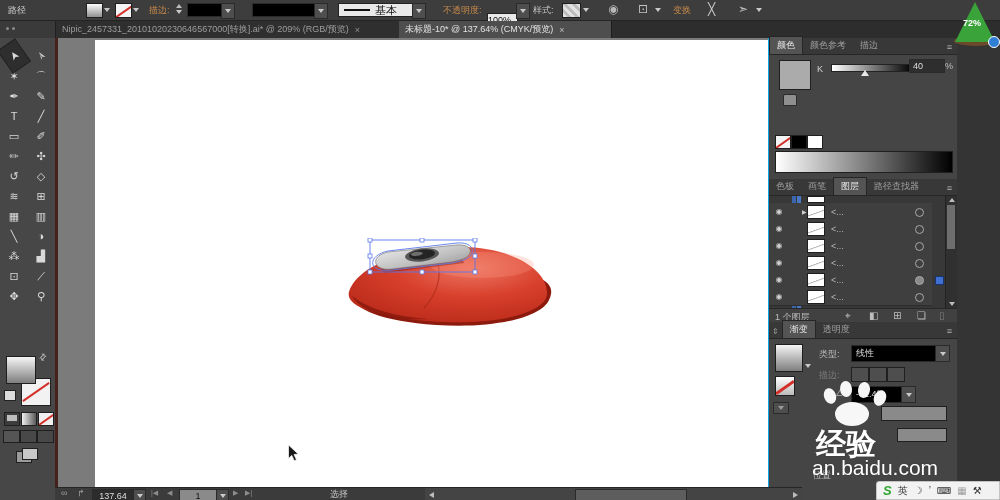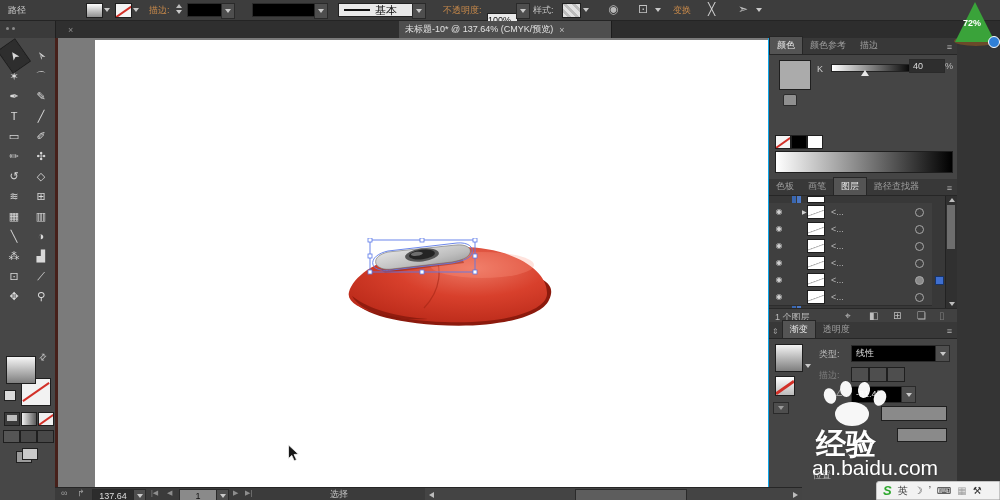--- a/index.html
+++ b/index.html
@@ -92,20 +92,21 @@
     <div class="abs" style="left:738px;top:2px;font-size:12px;color:#c2c2c2">➣</div>
     <div class="abs ddl" style="left:756px;top:8px"></div>
   </div>
 
   <div class="abs tabbar" style="left:0;top:21px;width:1000px;height:17px">
     <div class="abs" style="left:0;top:0;width:55px;height:17px;background:#3a3a3a;border-right:1px solid #202020">
       <div class="abs" style="left:6px;top:6px;width:3px;height:3px;background:#8a8a8a;border-radius:50%"></div>
       <div class="abs" style="left:12px;top:6px;width:3px;height:3px;background:#8a8a8a;border-radius:50%"></div>
     </div>
     <div class="abs doctab" style="left:56px;top:0;width:336px;background:#2f2f2f;color:#9c9c9c">
+      <span style="overflow:hidden;text-overflow:ellipsis">Nipic_2457331_20101020230646567000[转换].ai* @ 209% (RGB/预览)</span>
       <span style="margin-left:6px;color:#8d8d8d">×</span>
     </div>
     <div class="abs doctab" style="left:399px;top:0;width:200px;background:#4e4e4e;color:#e2e2e2">
       <span>未标题-10* @ 137.64% (CMYK/预览)</span>
       <span style="margin-left:6px;color:#bdbdbd">×</span>
     </div>
   </div>
 
   <div class="abs" style="left:0;top:38px;width:55px;height:462px;background:#474747;border-right:1px solid #272727">
     <div class="toolgrid" style="padding-top:8px">

